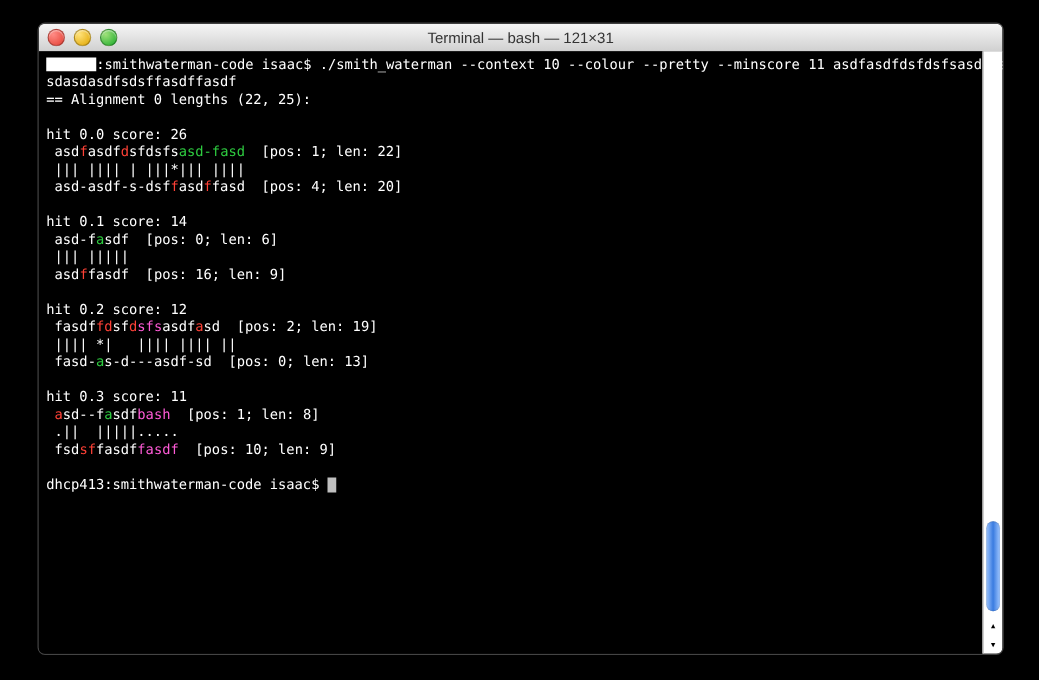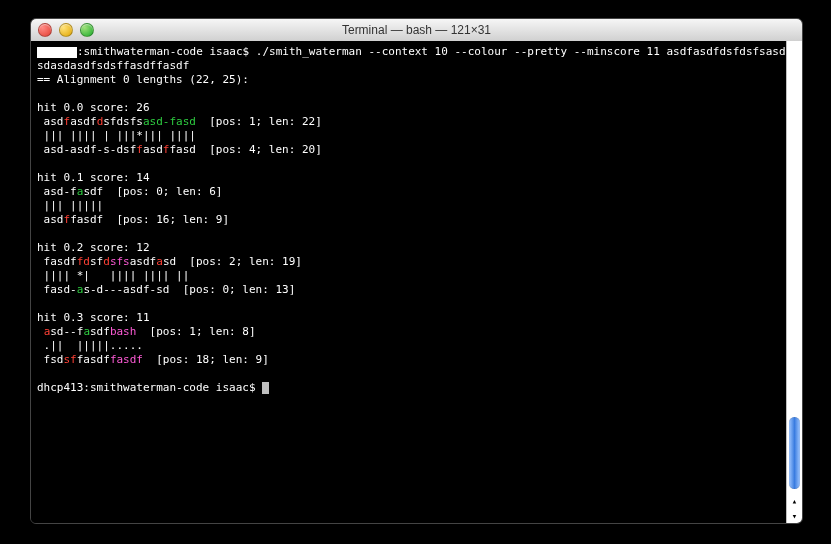--- a/index.html
+++ b/index.html
@@ -48,21 +48,21 @@
 <span> asd</span><span class="rd">f</span><span>fasdf  [pos: 16; len: 9]</span>
 
 hit 0.2 score: 12
 <span> fasdf</span><span class="rd">fd</span><span>sf</span><span class="rd">d</span><span class="mg">sfs</span><span>asdf</span><span class="rd">a</span><span>sd  [pos: 2; len: 19]</span>
  |||| *|   |||| |||| ||
 <span> fasd-</span><span class="gr">a</span><span>s-d---asdf-sd  [pos: 0; len: 13]</span>
 
 hit 0.3 score: 11
 <span> </span><span class="rd">a</span><span>sd--f</span><span class="gr">a</span><span>sdf</span><span class="mg">bash</span><span>  [pos: 1; len: 8]</span>
  .||  |||||.....
-<span> fsd</span><span class="rd">sf</span><span>fasdf</span><span class="mg">fasdf</span><span>  [pos: 18; len: 9]</span>
+<span> fsd</span><span class="rd">sf</span><span>fasdf</span><span class="mg">fasdf</span><span>  [pos: 10; len: 9]</span>
 
 dhcp413:smithwaterman-code isaac$ <span class="cursor"></span></div>
 
   <div class="scrollbar">
     <div class="sb-thumb" id="thumb" style="top: 376px; height: 72px;"></div>
     <div class="sb-arrow up">▴</div>
     <div class="sb-arrow down">▾</div>
   </div>
 </div>
 

